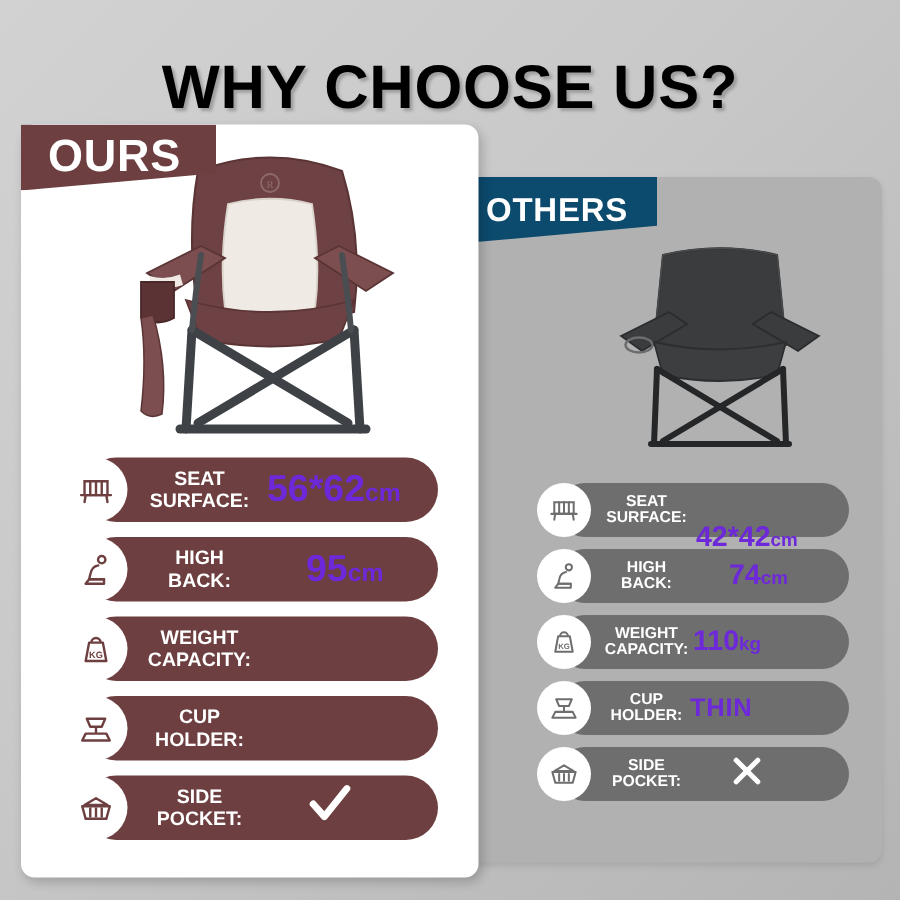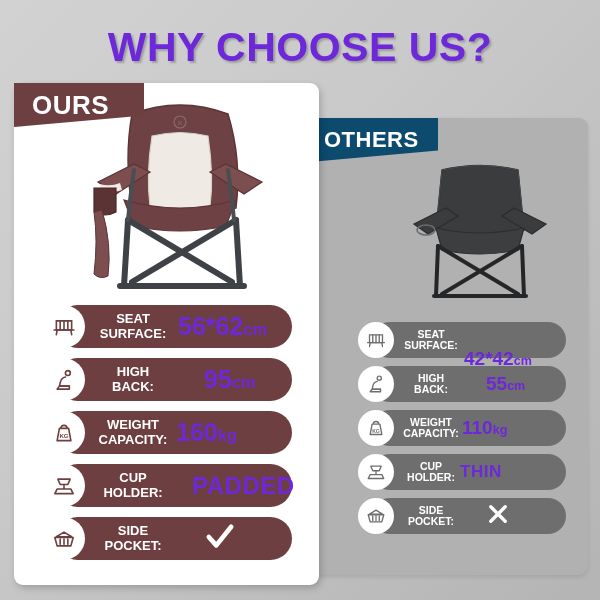--- a/index.html
+++ b/index.html
@@ -6,22 +6,22 @@
   body{
     width:600px;height:600px;overflow:hidden;
     font-family:"Liberation Sans",sans-serif;
     background:linear-gradient(135deg,#d2d2d2 0%,#c9c9c9 40%,#bdbdbd 75%,#b4b4b4 100%);
     position:relative;
   }
   .stage{position:absolute;inset:0;}
 
   
   .title{
-    position:absolute;left:0;top:24px;width:600px;text-align:center;
-    font-size:41px;font-weight:bold;letter-spacing:.5px;color:#6d28d9;
+    position:absolute;left:0;top:35px;width:600px;text-align:center;
+    font-size:41px;font-weight:bold;letter-spacing:.5px;color:#000000;
     text-shadow:2px 2px 2px rgba(120,120,120,.55);
     font-family:"Liberation Sans",sans-serif;
   }
 
   
   .panel-right{
     position:absolute;left:310px;top:118px;width:278px;height:457px;
     background:#b1b1b1;border-radius:9px;
     box-shadow:0 2px 4px rgba(0,0,0,.10);
   }
@@ -31,21 +31,21 @@
     box-shadow:2px 3px 7px rgba(0,0,0,.20);
   }
 
   
   .badge{
     position:absolute;height:44px;display:flex;align-items:center;
     color:#fff;font-weight:bold;letter-spacing:.5px;
   }
   .badge span{padding-left:18px;}
   .badge-ours{
-    left:14px;top:83px;width:130px;font-size:26px;background:#6e3f40;
+    left:14px;top:83px;width:130px;font-size:30px;background:#6e3f40;
     clip-path:polygon(0 0,100% 0,100% 74%,0 100%);
     box-shadow:1px 2px 3px rgba(0,0,0,.18);
   }
   .badge-others{
     left:310px;top:118px;width:128px;font-size:22px;background:#0c4a6e;
     clip-path:polygon(0 0,100% 0,100% 74%,0 100%);
   }
   .badge-others span{padding-left:14px;}
 
   
@@ -172,21 +172,21 @@
         <svg viewBox="0 0 34 34" width="22" height="22" fill="none" stroke="#6e6e6e" stroke-width="2.1" stroke-linecap="round" stroke-linejoin="round">
           <circle cx="22" cy="8" r="3.2"></circle>
           <path d="M19 13 q-6 1 -7 8 l-1 4 h13"></path>
           <path d="M11 25 h13 v4 h-16 z"></path>
         </svg>
       </div>
       <div class="label">
         <div>HIGH</div>
         <div>BACK:</div>
       </div>
-      <div class="value v-back-r"><span>55</span><span class="unit">cm</span></div>
+      <div class="value v-back-r"><span>74</span><span class="unit">cm</span></div>
     </div>
 
     <div class="row">
       <div class="pill"></div>
       <div class="iconcircle">
         <svg viewBox="0 0 34 34" width="22" height="22" fill="none" stroke="#6e6e6e" stroke-width="2.1" stroke-linejoin="round">
           <path d="M13 11 a4 4 0 0 1 8 0"></path>
           <path d="M11 11 h12 l3 16 h-18 z"></path>
           <text x="17" y="24" font-size="8" font-weight="bold" fill="#6e6e6e" stroke="none" text-anchor="middle" font-family="Liberation Sans, sans-serif">KG</text>
         </svg>
@@ -315,37 +315,35 @@
         <svg viewBox="0 0 34 34" width="26" height="26" fill="none" stroke="#6e3f40" stroke-width="2.1" stroke-linejoin="round">
           <path d="M13 11 a4 4 0 0 1 8 0"></path>
           <path d="M11 11 h12 l3 16 h-18 z"></path>
           <text x="17" y="24" font-size="8" font-weight="bold" fill="#6e3f40" stroke="none" text-anchor="middle" font-family="Liberation Sans, sans-serif">KG</text>
         </svg>
       </div>
       <div class="label">
         <div>WEIGHT</div>
         <div>CAPACITY:</div>
       </div>
-      <div class="value v-weight-l"><span>160</span><span class="unit">kg</span></div>
     </div>
 
     <div class="row">
       <div class="pill"></div>
       <div class="iconcircle">
         <svg viewBox="0 0 34 34" width="26" height="26" fill="none" stroke="#6e3f40" stroke-width="2.1" stroke-linejoin="round">
           <path d="M9 8 h16 l-3 7 h-10 z"></path>
           <line x1="17" y1="15" x2="17" y2="21"></line>
           <path d="M8 21 h18 l3 6 h-24 z"></path>
         </svg>
       </div>
       <div class="label">
         <div>CUP</div>
         <div>HOLDER:</div>
       </div>
-      <div class="value word v-cup-l">PADDED</div>
     </div>
 
     <div class="row">
       <div class="pill"></div>
       <div class="iconcircle">
         <svg viewBox="0 0 34 34" width="26" height="26" fill="none" stroke="#6e3f40" stroke-width="2.1" stroke-linecap="round" stroke-linejoin="round">
           <path d="M7 14 l10 -6 l10 6 z"></path>
           <path d="M5 15 h24 l-3 11 h-18 z"></path>
           <line x1="12" y1="17" x2="12" y2="24"></line>
             <line x1="17" y1="17" x2="17" y2="24"></line>

